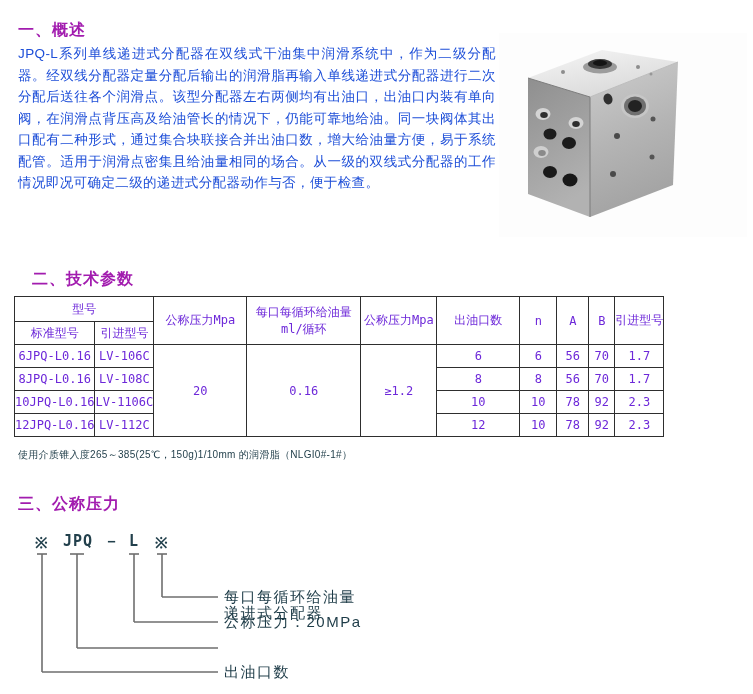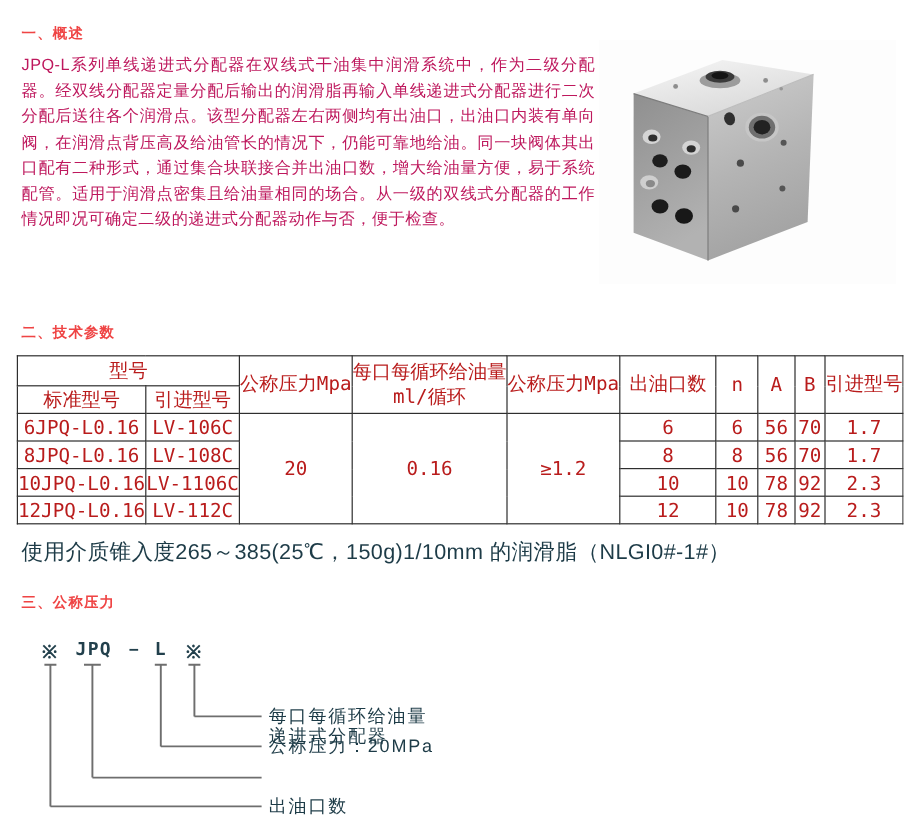--- a/index.html
+++ b/index.html
@@ -2,44 +2,44 @@
 <html><head>
 <meta charset="utf-8">
 <style>
   html,body{margin:0;padding:0;}
   body{
     width:753px;height:694px;position:relative;background:#ffffff;
     font-family:"Liberation Sans",sans-serif;color:#1d3b47;overflow:hidden;
   }
   .abs{position:absolute;}
   .heading{
-    left:18px;font-size:12px;font-weight:bold;color:#ef4444;
+    left:18px;font-size:16px;font-weight:bold;color:#a21caf;
     letter-spacing:1px;white-space:nowrap;
   }
   #overview-heading{top:20px;}
-  #params-heading{top:269px;}
+  #params-heading{top:269px;margin-left:14px;}
   #model-heading{top:494px;}
   #overview-body{
     left:18px;top:43px;width:478px;font-size:13.5px;line-height:21.5px;
-    text-align:justify;color:#be185d;letter-spacing:0.4px;
+    text-align:justify;color:#1d4ed8;letter-spacing:0.4px;
   }
   #product-photo-wrap{left:499px;top:33px;width:248px;height:204px;}
   
   #params-table{
     left:14px;top:296px;border-collapse:collapse;table-layout:fixed;
-    font-family:"DejaVu Sans Mono",monospace;font-size:16px;color:#b91c1c;
+    font-family:"DejaVu Sans Mono",monospace;font-size:12px;color:#6d28d9;
   }
   #params-table th,#params-table td{
     border:1px solid #2e2e2e;text-align:center;vertical-align:middle;
     padding:0;font-weight:normal;overflow:hidden;white-space:nowrap;
   }
   #params-table .hr1{height:25px;}
   #params-table .hr2{height:23px;}
   #params-table .dr{height:23px;margin-left:22px;}
-  #footnote{left:18px;top:448px;font-size:18px;letter-spacing:0.3px;white-space:nowrap;}
+  #footnote{left:18px;top:448px;font-size:10px;letter-spacing:0.3px;white-space:nowrap;}
   
   .code-part{
     top:532px;font-family:"DejaVu Sans Mono",monospace;font-weight:bold;
     font-size:15px;color:#22404c;white-space:nowrap;
   }
   #code-part-0{left:35px;}
   #code-part-1{left:63px;letter-spacing:1px;}
   #code-part-2{left:104px;}
   #code-part-3{left:129px;}
   #code-part-4{left:155px;}

